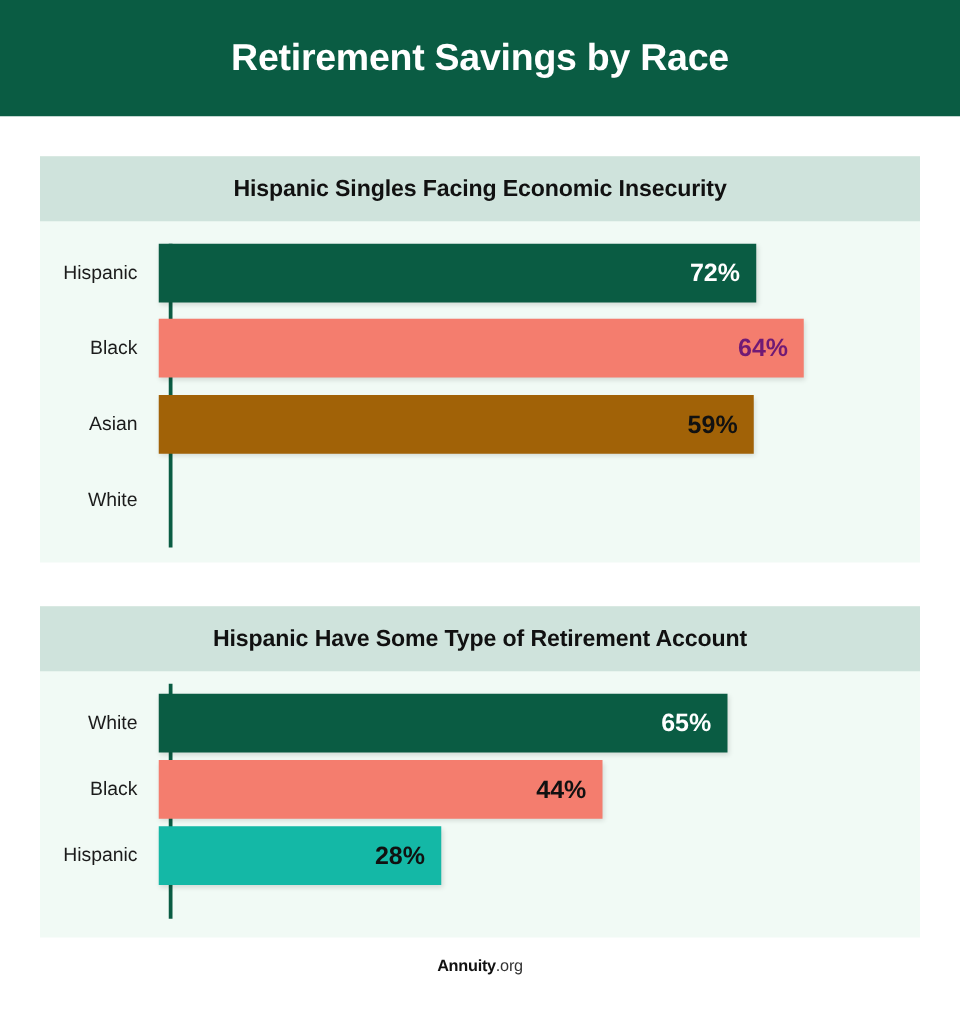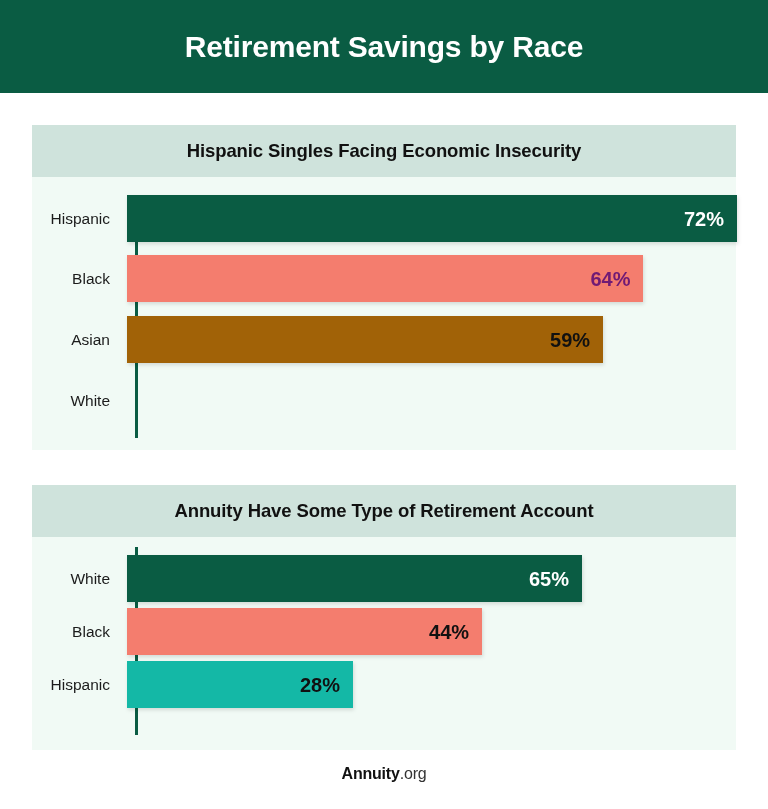--- a/index.html
+++ b/index.html
@@ -139,21 +139,21 @@
   .footer {
     position: absolute;
     left: 0;
     top: 766px;
     width: 768px;
     display: flex;
     align-items: center;
     justify-content: center;
   }
   .footer-logo {
-    font-size: 16px;
+    font-size: 13px;
     color: #111111;
     letter-spacing: -0.2px;
     line-height: 1;
   }
   .footer-logo .brand { font-weight: bold; }
   .footer-logo .tld { font-weight: normal; color: #333333; }
 </style>
 </head>
 <body>
 
@@ -165,21 +165,21 @@
 
   <div class="panel panel-1">
     <div class="panel-header">
       <div class="panel-header-title">Hispanic Singles Facing Economic Insecurity</div>
     </div>
     <div class="panel-body">
       <div class="axis-line"></div>
       <div class="bar-row" style="top:18px;">
         <div class="bar-label">Hispanic</div>
         <div class="bar-track">
-          <div class="bar" id="c1b0" style="width: 610px; background: rgb(10, 92, 67);">
+          <div class="bar" id="c1b0" style="width: 478px; background: rgb(10, 92, 67);">
             <span class="bar-value" style="color: rgb(255, 255, 255);">72%</span>
           </div>
         </div>
       </div>
       <div class="bar-row" style="top:78px;">
         <div class="bar-label">Black</div>
         <div class="bar-track">
           <div class="bar" id="c1b1" style="width: 516.48px; background: rgb(244, 125, 110);">
             <span class="bar-value" style="color: #701a75;">64%</span>
           </div>
@@ -194,21 +194,21 @@
         </div>
       </div>
       <div class="bar-row" style="top:200px;">
         <div class="bar-label">White</div>
       </div>
     </div>
   </div>
 
   <div class="panel panel-2">
     <div class="panel-header">
-      <div class="panel-header-title">Annuity Have Some Type of Retirement Account</div>
+      <div class="panel-header-title">Hispanic Have Some Type of Retirement Account</div>
     </div>
     <div class="panel-body">
       <div class="axis-line"></div>
       <div class="bar-row" style="top:18px;">
         <div class="bar-label">White</div>
         <div class="bar-track">
           <div class="bar" id="c2b0" style="width: 455px; background: rgb(10, 92, 67);">
             <span class="bar-value" style="color: rgb(255, 255, 255);">65%</span>
           </div>
         </div>

